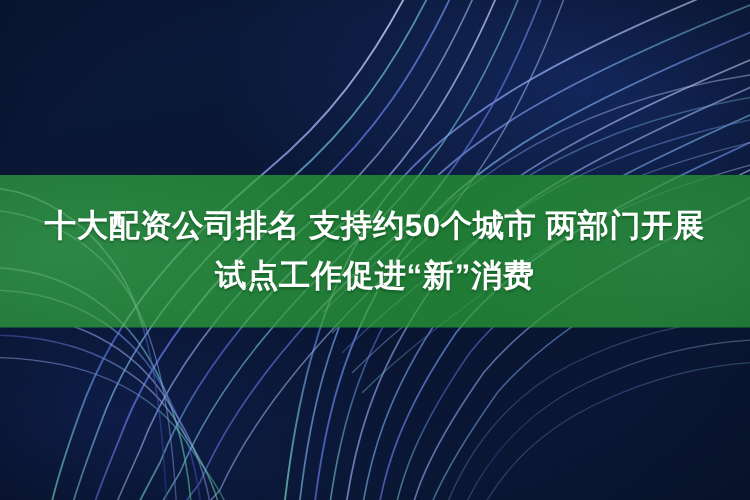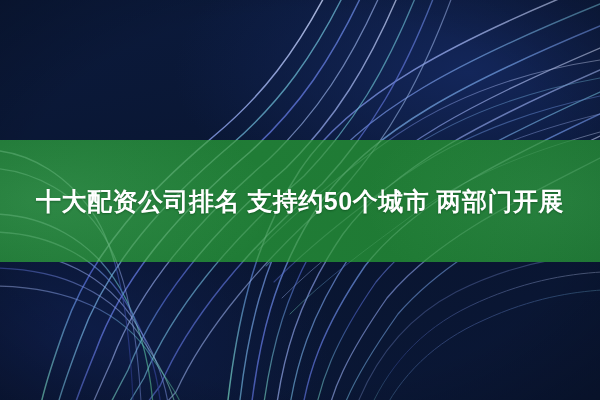--- a/index.html
+++ b/index.html
@@ -202,15 +202,16 @@
         <path d="M600,60 C520,72 455,96 398,134 C345,170 300,208 258,250" stroke-width="1.1" opacity="0.30"></path>
         <path d="M600,96 C524,112 461,136 406,174 C355,210 312,244 274,282" stroke-width="1.1" opacity="0.30"></path>
         <path d="M600,132 C528,152 467,176 414,214 C365,250 324,280 290,314" stroke-width="1.0" opacity="0.26"></path>
       </g>
     </svg>
     <div class="band-sheen"></div>
   </div>
 
   <div class="headline">
     <div class="headline-line">十大配资公司排名 支持约50个城市 两部门开展</div>
+    <div class="headline-line">试点工作促进“新”消费</div>
   </div>
 
 </div>
 
 </body></html>

